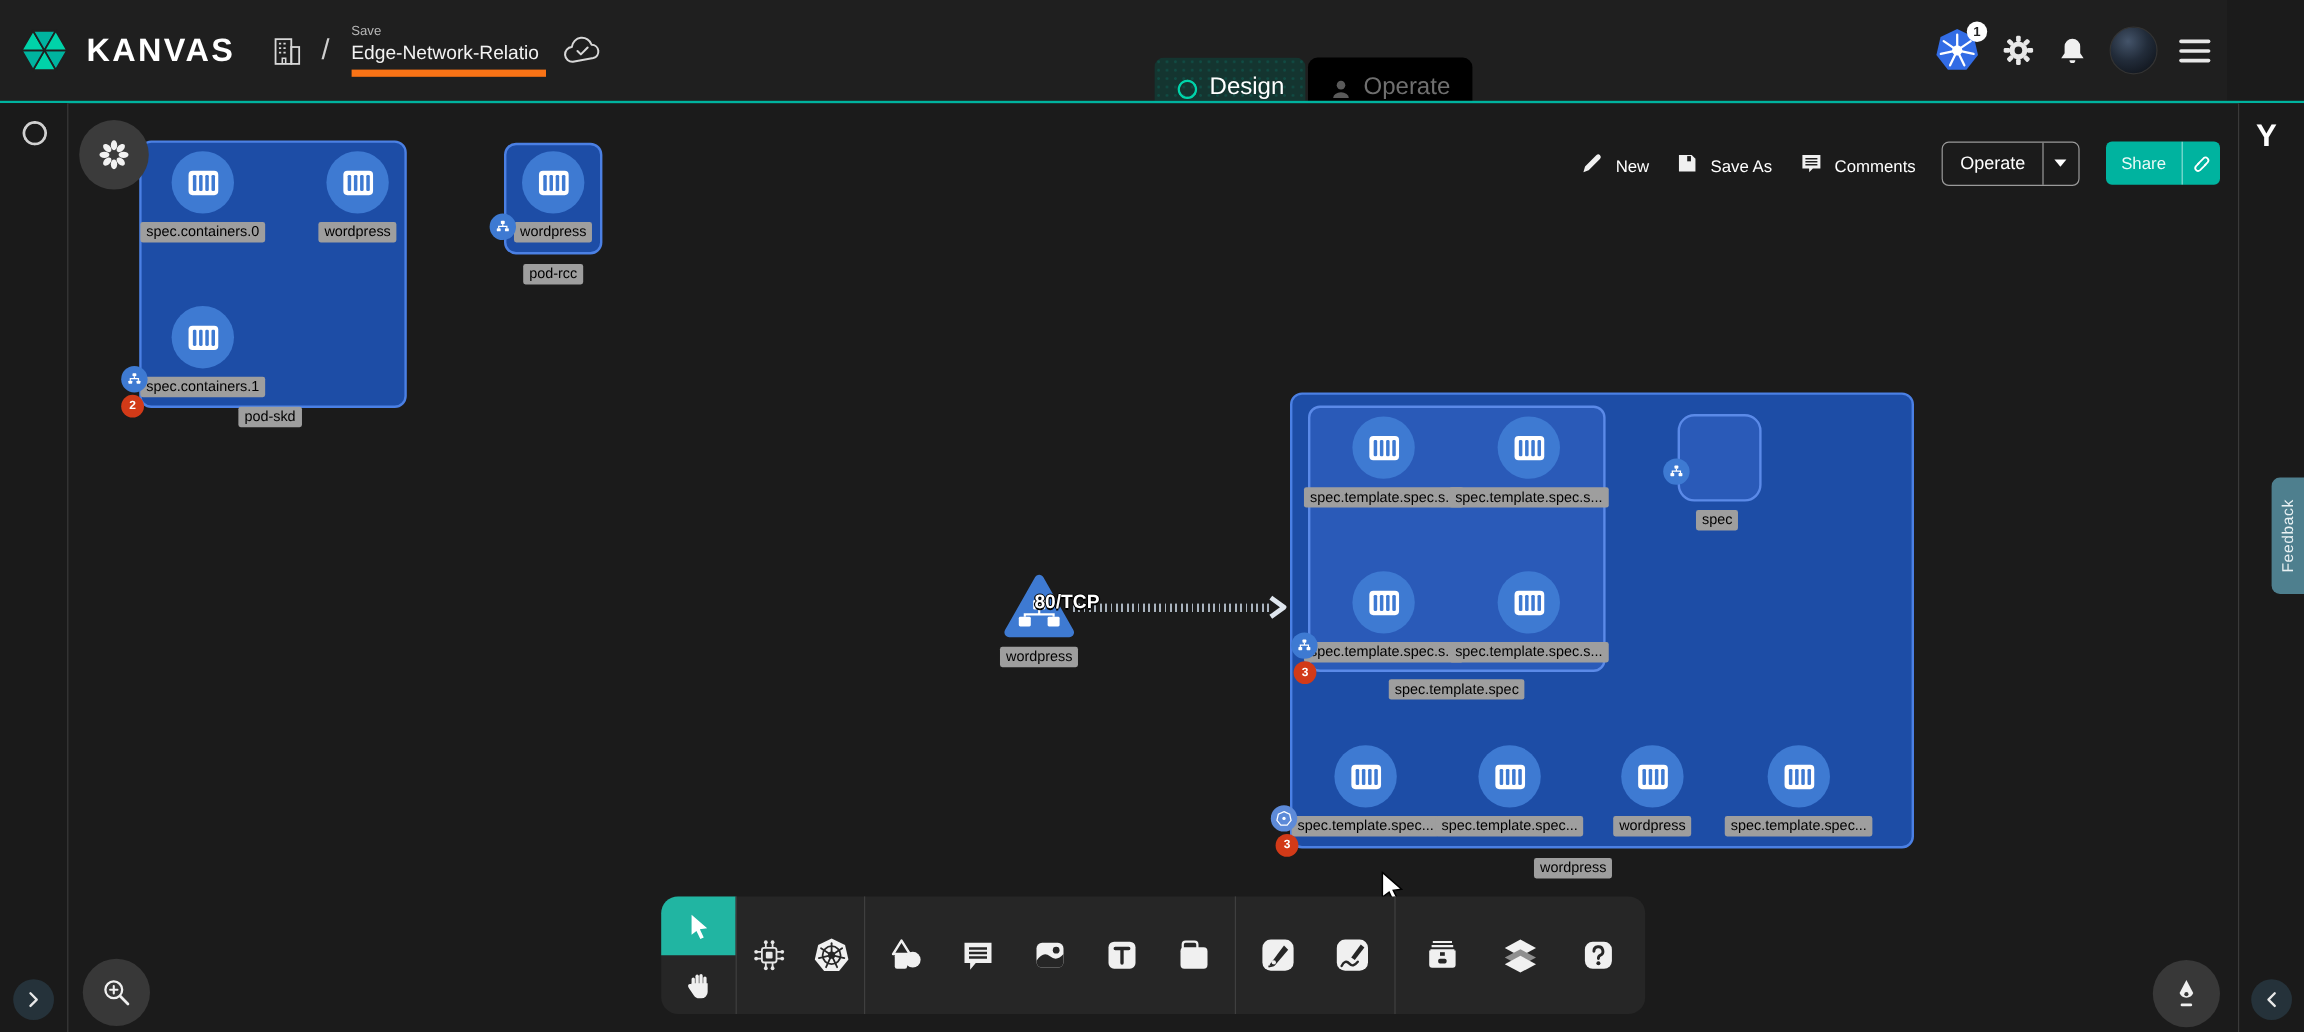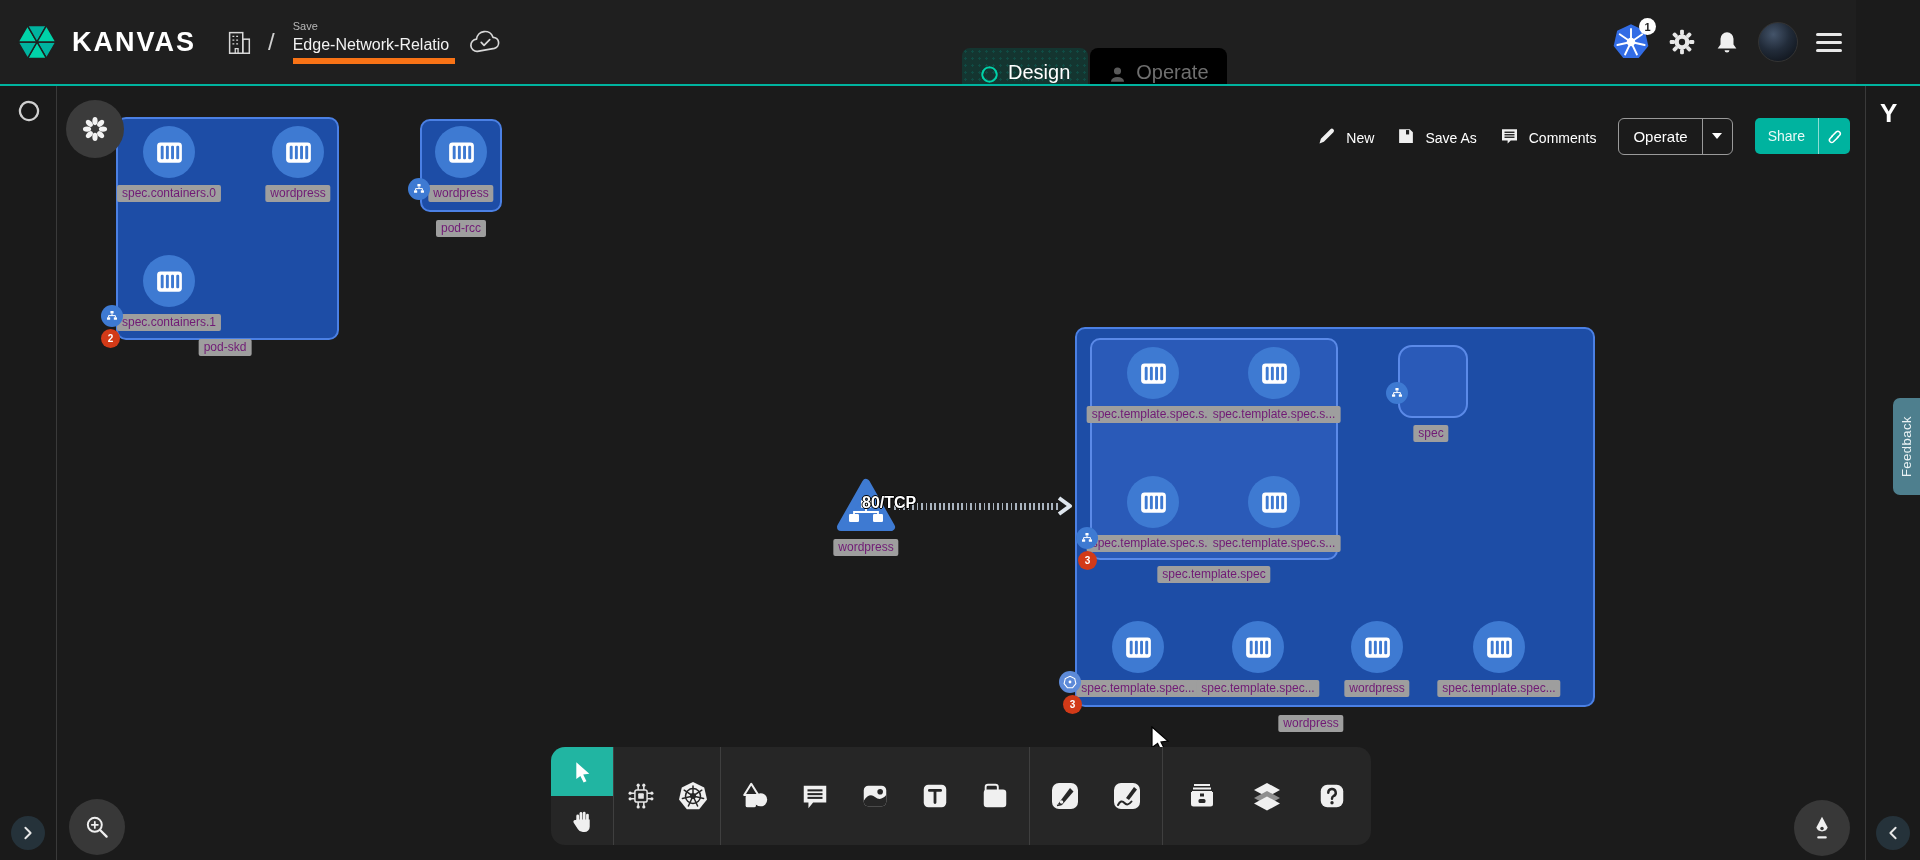--- a/index.html
+++ b/index.html
@@ -47,21 +47,21 @@
   #share-btn { display:flex; align-items:stretch; height:36px; background:#00B39F; border-radius:5px; overflow:hidden; cursor:pointer; }
   #share-btn .s-label { display:flex; align-items:center; padding:0 13px; color:#eafaf7; font-size:14px; }
   #share-btn .s-link { display:flex; align-items:center; justify-content:center; width:32px; border-left:1px solid rgba(255,255,255,.55); }
 
   
   .abs { position:absolute; }
   .grp { position:absolute; background:#1D4DA6; border:2px solid #4B80E4; border-radius:10px; }
   .grp.inner { background:#2A5AB8; border-color:#5B8AE8; }
   .cnode { position:absolute; width:52px; height:52px; border-radius:50%; background:#3E7AD2; display:flex; align-items:center; justify-content:center; cursor:pointer; }
   .cnode svg { width:27px; height:23px; }
-  .glabel { position:absolute; transform:translateX(-50%); background:#9E9E9E; color:#701a75; font-size:12px; padding:1px 5px 2px 5px; border-radius:2px; white-space:nowrap; }
+  .glabel { position:absolute; transform:translateX(-50%); background:#9E9E9E; color:#000000; font-size:12px; padding:1px 5px 2px 5px; border-radius:2px; white-space:nowrap; }
   .badge-blue { position:absolute; width:22px; height:22px; border-radius:50%; background:#3E7AD2; display:flex; align-items:center; justify-content:center; }
   .badge-red { position:absolute; width:19px; height:19px; border-radius:50%; background:#D23A18; color:#fff; font-size:10px; font-weight:bold; display:flex; align-items:center; justify-content:center; }
   .corner-btn { position:absolute; width:58px; height:58px; border-radius:50%; background:#3b3b3b; display:flex; align-items:center; justify-content:center; cursor:pointer; }
   .round-btn { position:absolute; width:56px; height:56px; border-radius:50%; background:#383838; display:flex; align-items:center; justify-content:center; cursor:pointer; }
   #edge-band { position:absolute; left:894px; top:503px; width:166px; height:7px;
      background:repeating-linear-gradient(90deg,#b9c4d0 0px,#b9c4d0 1.5px,transparent 1.5px,transparent 4.5px); opacity:.9; }
   #edge-label { position:absolute; left:862px; top:494px; color:#fff; font-size:16px; font-weight:bold;
      text-shadow:-1px 0 #000,1px 0 #000,0 -1px #000,0 1px #000; }
 
   

